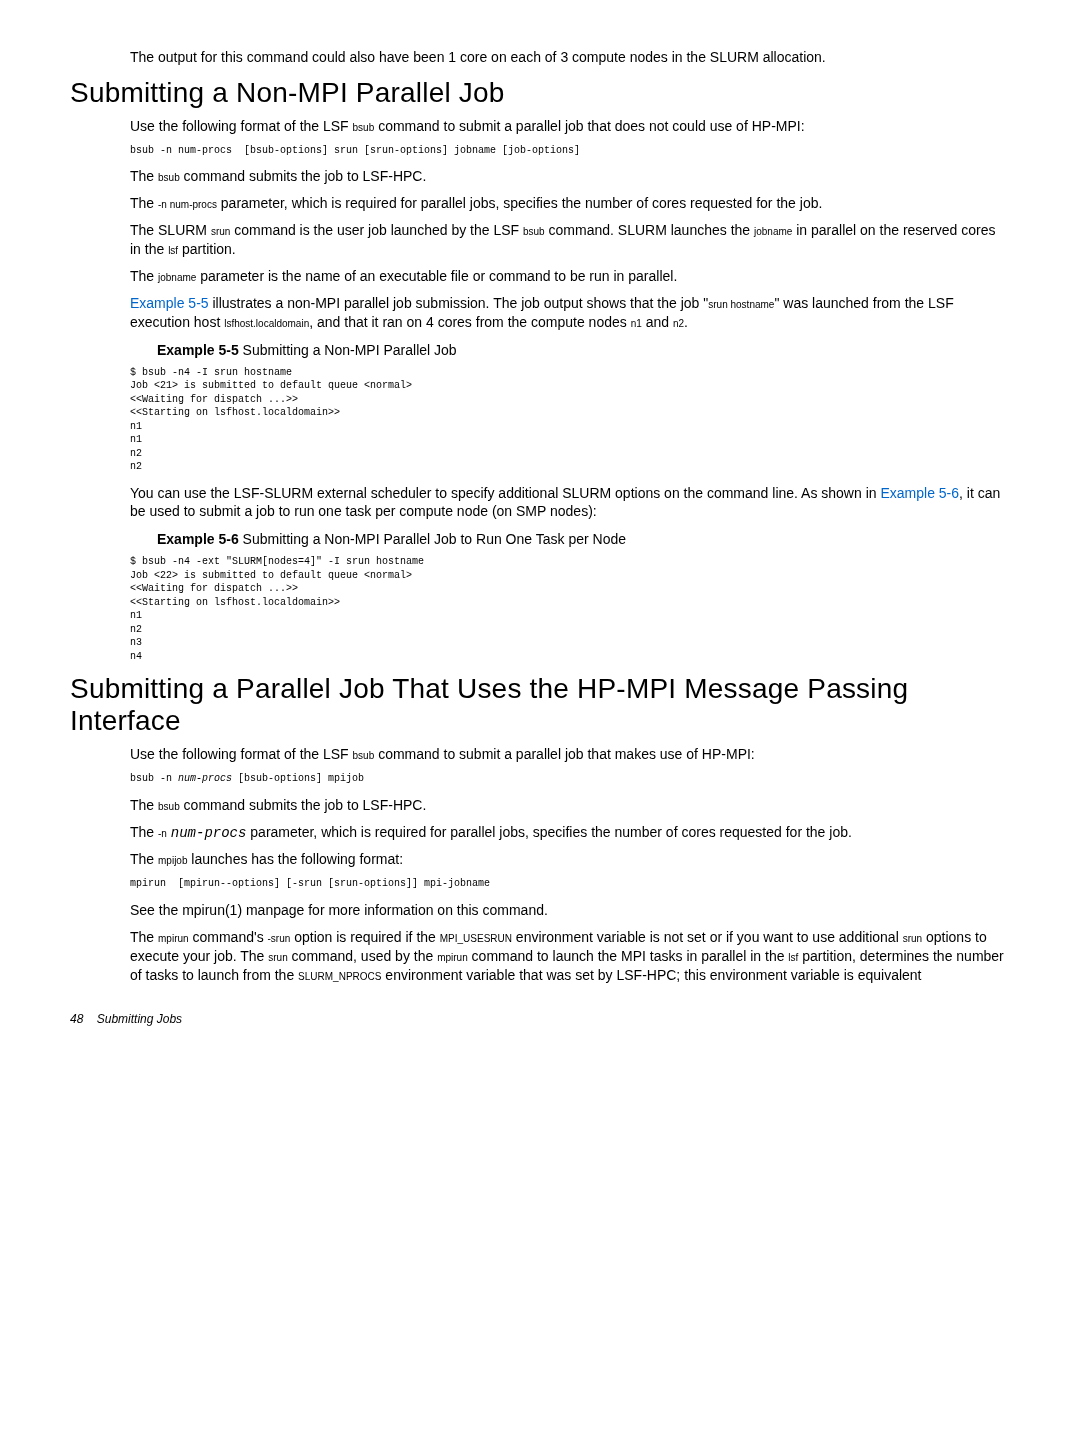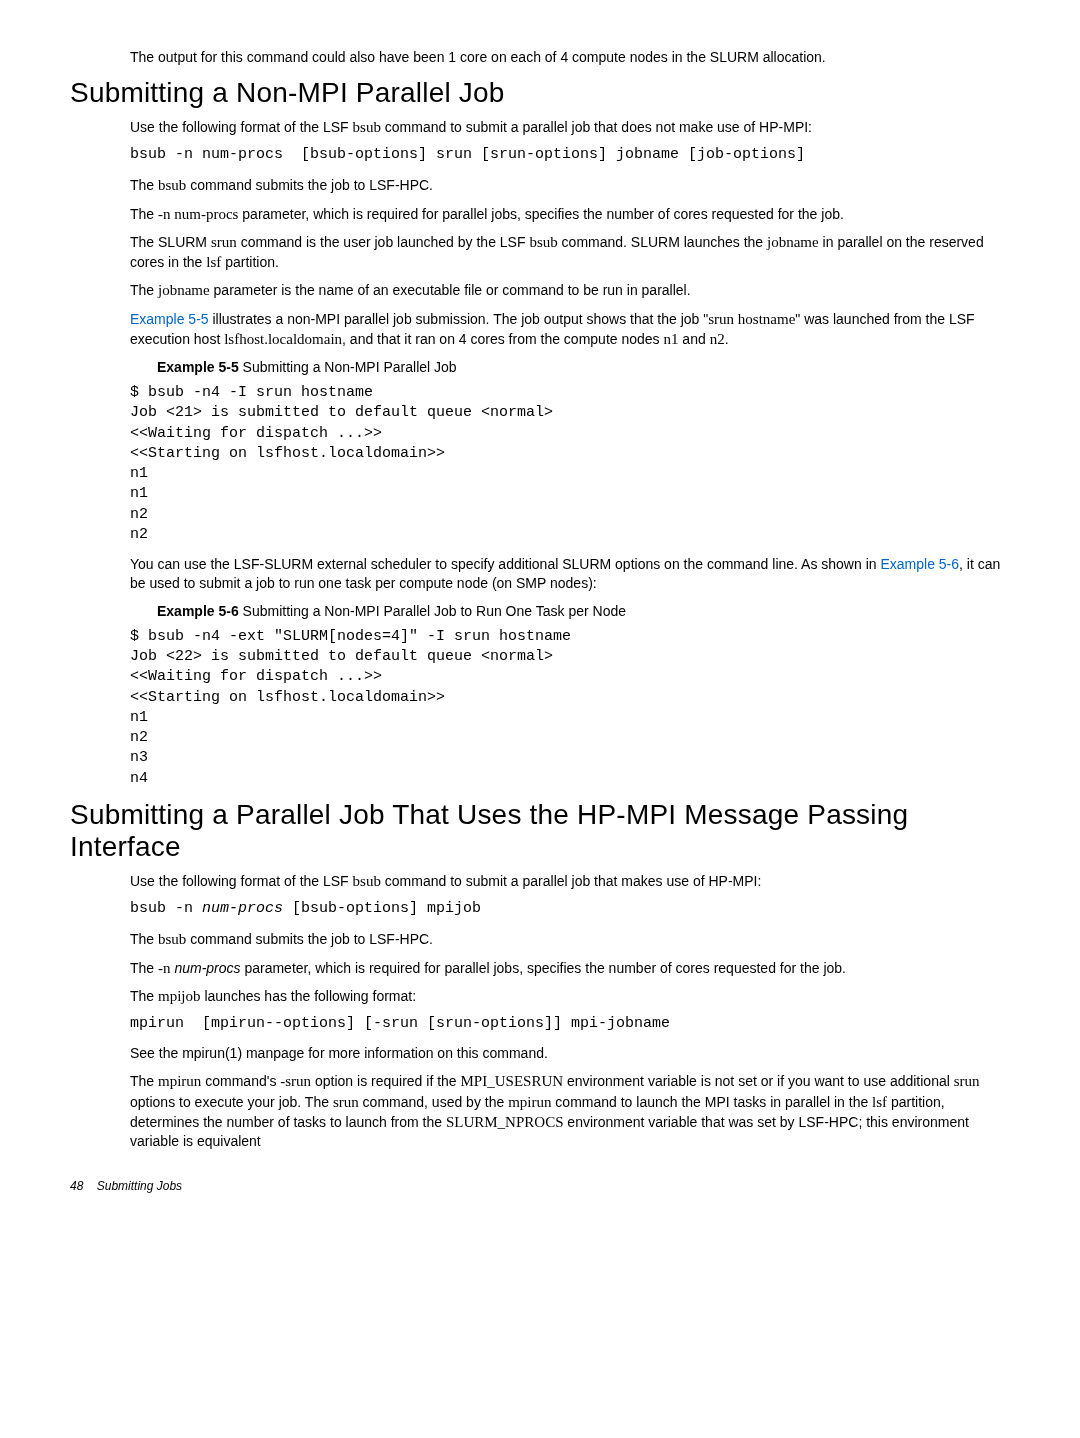--- a/index.html
+++ b/index.html
@@ -15,30 +15,30 @@
     padding: 48px 70px 30px 70px;
   }
   .body-text {
     font-family: "Trebuchet MS", "Lucida Grande", sans-serif;
     font-weight: 300;
     font-size: 14px;
     line-height: 1.35;
     margin: 0 0 8px 0;
   }
   .indent { padding-left: 60px; }
-  .mono { font-family: Liberation Serif, serif; font-size: 15px; }
+  .mono { font-family: Liberation Sans, sans-serif; font-size: 10px; }
   .monoblock {
     font-family: "Courier New", monospace;
-    font-size: 15px;
+    font-size: 10px;
     line-height: 1.35;
     white-space: pre;
     margin: 8px 0 10px 0;
   }
   .bold { font-weight: normal; }
-  .italic { font-style: italic; }
+  .italic { font-style: italic; font-family: Liberation Mono, monospace; }
   .link { color: #0066cc; }
   h2.section {
     font-family: "Trebuchet MS", "Lucida Grande", Arial, sans-serif;
     font-weight: 300;
     font-size: 28px;
     letter-spacing: 0.2px;
     margin: 10px 0 8px 0;
   }
   .example-title {
     font-family: "Trebuchet MS", Arial, sans-serif;
@@ -52,27 +52,27 @@
     font-size: 12px;
     margin-top: 28px;
     font-style: italic;
   }
 </style>
 </head>
 <body>
 
 <div class="page">
 
-  <p class="body-text indent">The output for this command could also have been 1 core on each of 4 compute nodes in the SLURM allocation.</p>
+  <p class="body-text indent">The output for this command could also have been 1 core on each of 3 compute nodes in the SLURM allocation.</p>
 
   <h2 class="section">Submitting a Non-MPI Parallel Job</h2>
 
   <div class="indent">
     <p class="body-text">
-      <span>Use the following format of the LSF </span><span class="mono">bsub</span><span> command to submit a parallel job that does not make use of HP-MPI:</span>
+      <span>Use the following format of the LSF </span><span class="mono">bsub</span><span> command to submit a parallel job that does not could use of HP-MPI:</span>
     </p>
     <p class="monoblock">bsub -n num-procs  [bsub-options] srun [srun-options] jobname [job-options]</p>
     <p class="body-text">
       <span>The </span><span class="mono">bsub</span><span> command submits the job to LSF-HPC.</span>
     </p>
     <p class="body-text">
       <span>The </span><span class="mono">-n num-procs</span><span> parameter, which is required for parallel jobs, specifies the number of cores requested for the job.</span>
     </p>
     <p class="body-text">
       <span>The SLURM </span><span class="mono">srun</span><span> command is the user job launched by the LSF </span><span class="mono">bsub</span><span> command. SLURM launches the </span><span class="mono">jobname</span><span> in parallel on the reserved cores in the </span><span class="mono">lsf</span><span> partition.</span>

